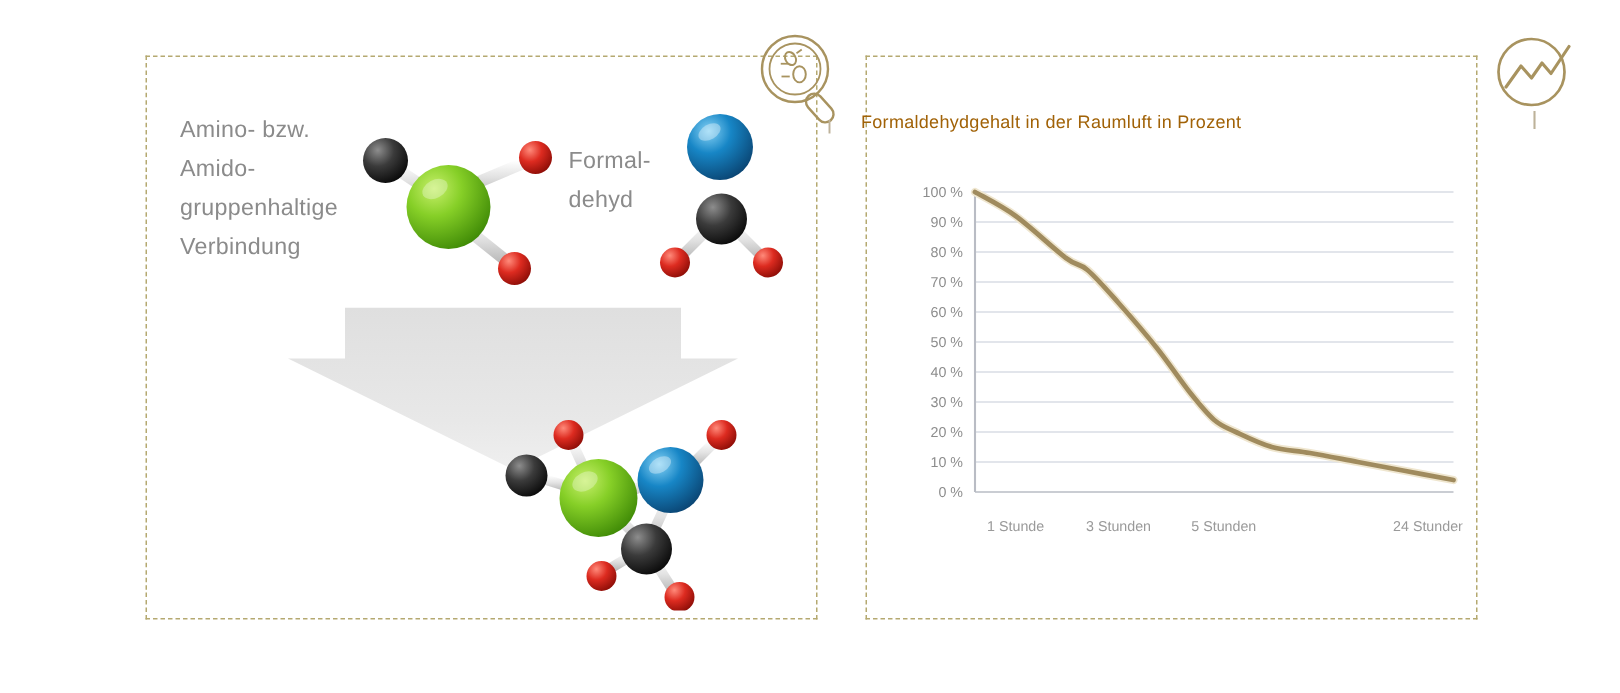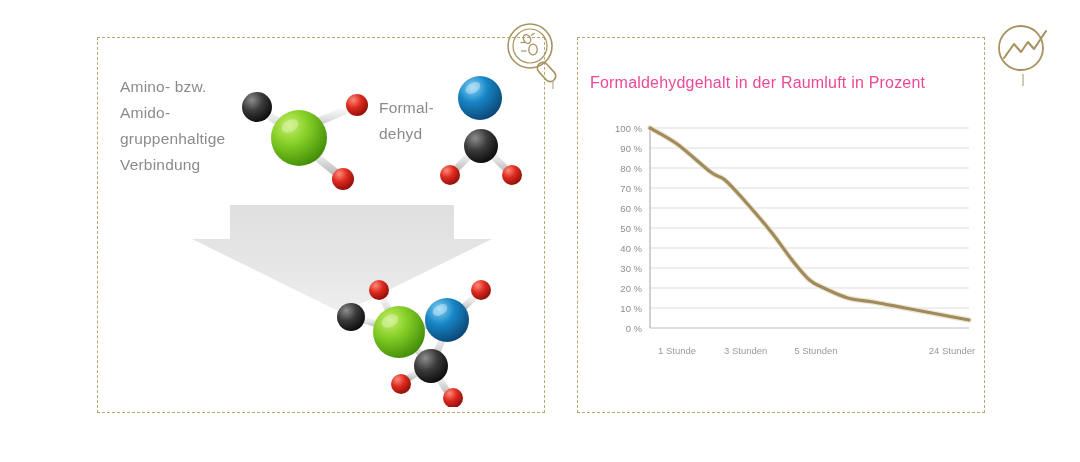--- a/index.html
+++ b/index.html
@@ -44,22 +44,22 @@
   #arrow-down{position:absolute;left:192px;top:205px;width:300px;height:110px;}
 
   
   .molecule{position:absolute;}
   #molecule-amino{left:233px;top:83px;width:140px;height:115px;}
   #molecule-formaldehyd{left:435px;top:70px;width:90px;height:120px;}
   #molecule-halbaminal{left:325px;top:272px;width:185px;height:135px;}
 
   
   #chart-title{
-    position:absolute;left:590px;top:74px;
-    color:#ec4899;font-size:16px;letter-spacing:.2px;white-space:nowrap;
+    position:absolute;left:574px;top:74px;
+    color:#a16207;font-size:12px;letter-spacing:.2px;white-space:nowrap;
   }
   #chart-area{position:absolute;left:600px;top:118px;width:375px;height:262px;}
   #chart-svg{display:block;}
   .ytick{font-size:9.5px;fill:#8d8d8d;font-family:"Liberation Sans",sans-serif;}
   .xtick{font-size:9.5px;fill:#9a9a9a;font-family:"Liberation Sans",sans-serif;}
 </style>
 </head>
 <body>
 
 <div class="stage">

